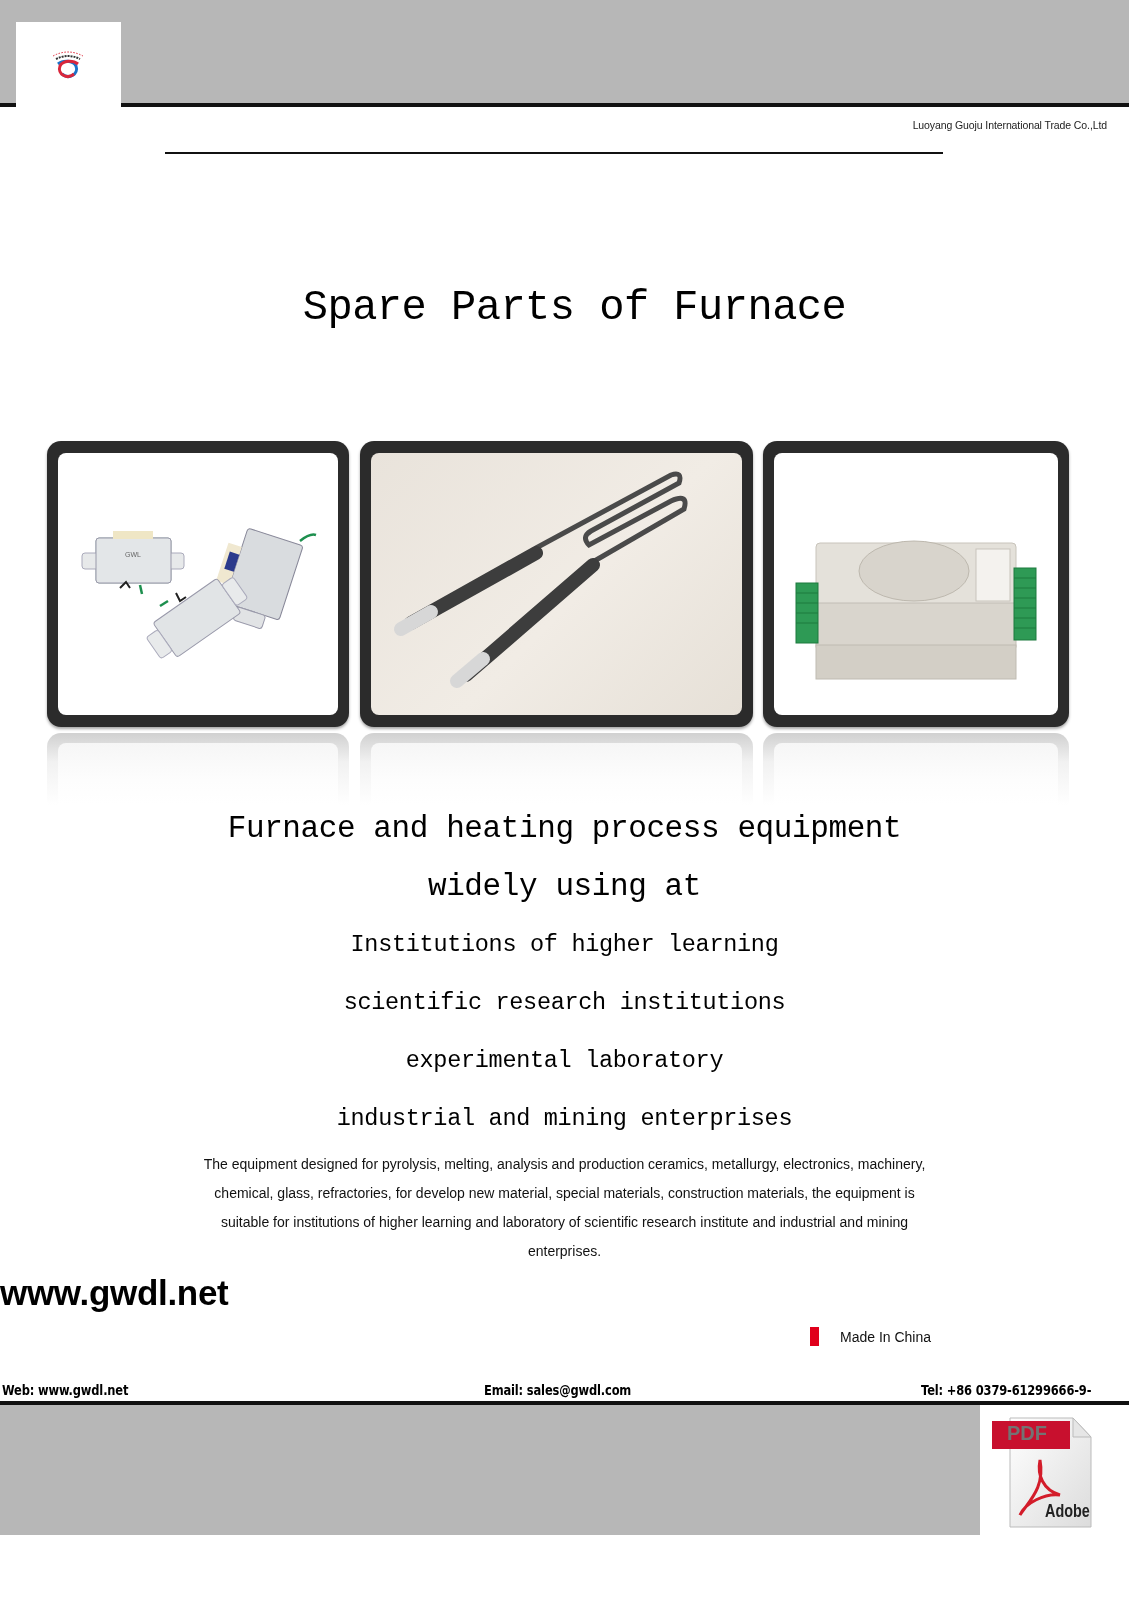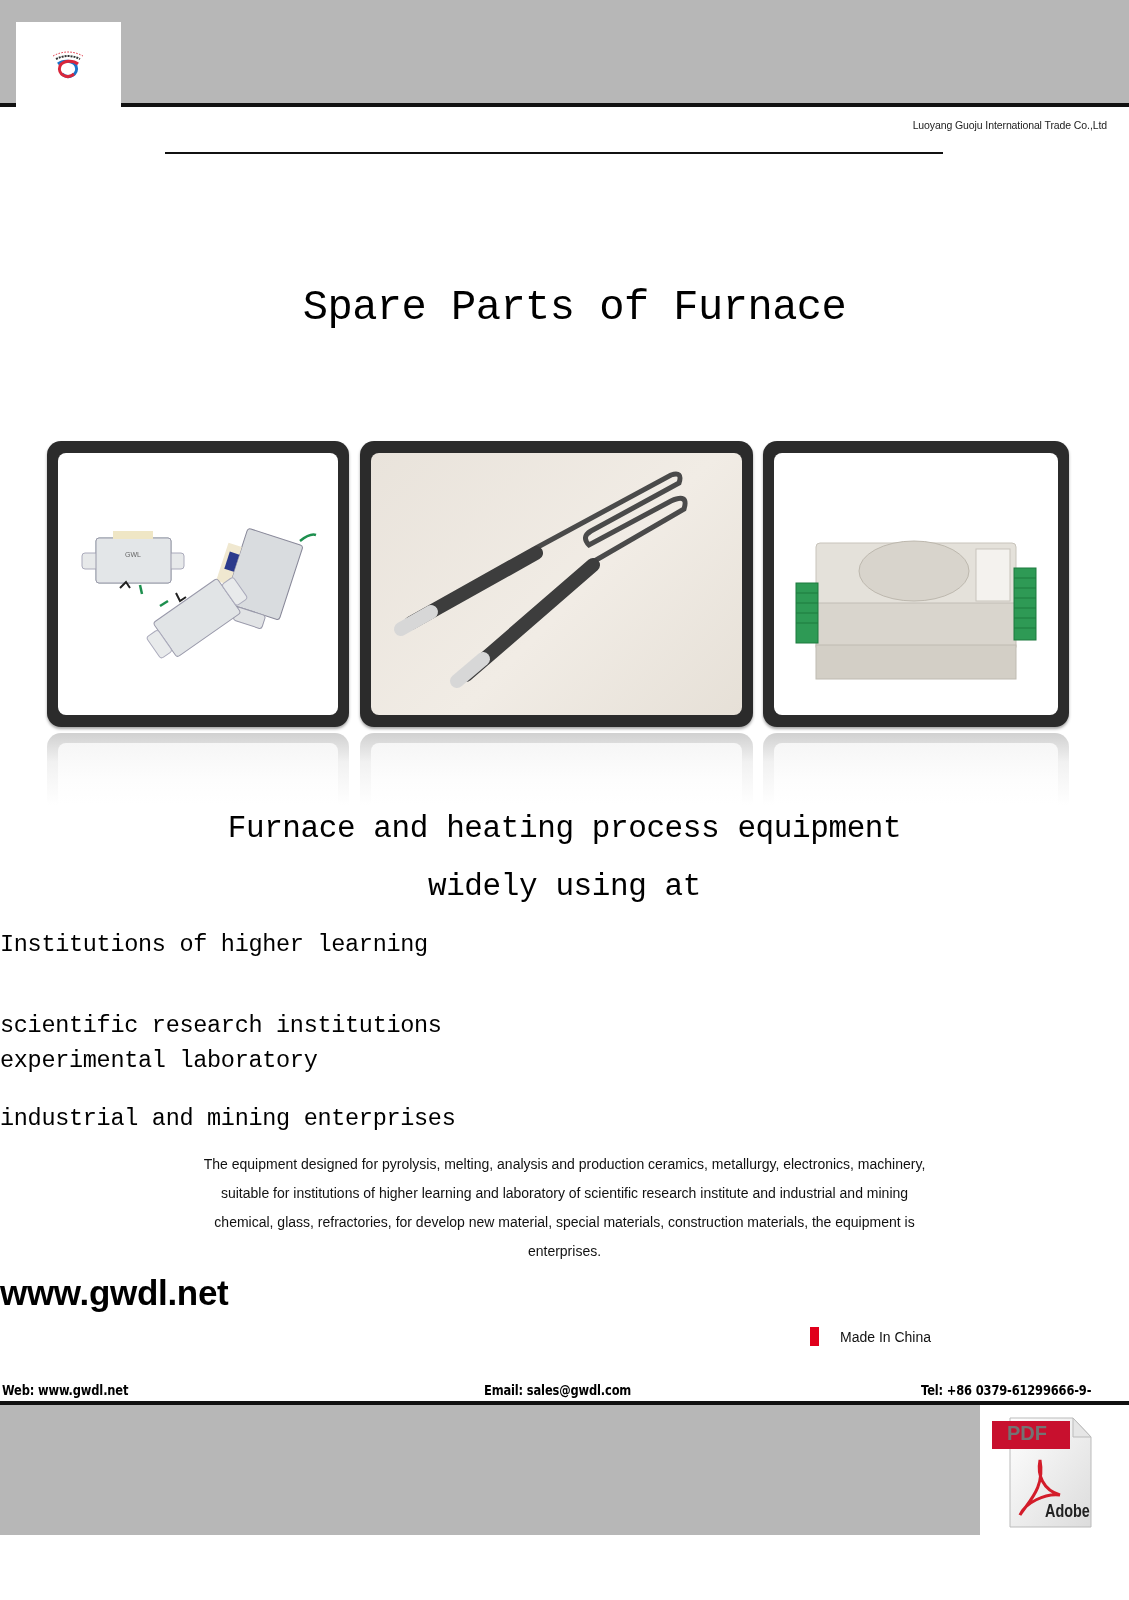--- a/index.html
+++ b/index.html
@@ -17,21 +17,21 @@
   .frame { top:441px; height:286px; border-radius:14px; background:#2b2b2b;
            box-shadow: 0 2px 3px rgba(0,0,0,0.35); }
   .frame .inner { position:absolute; left:11px; top:12px; right:11px; bottom:12px; border-radius:8px; background:#fff; overflow:hidden; }
   .frame.f2 .inner { background:linear-gradient(135deg,#e9e3db 0%,#f1ece5 55%,#e6e0d7 100%); }
   .reflect { top:733px; height:72px; border-radius:14px 14px 0 0;
              background:linear-gradient(to bottom, rgba(170,170,170,0.55) 0%, rgba(200,200,200,0.25) 40%, rgba(255,255,255,0) 100%); }
   .reflect .rin { position:absolute; left:11px; top:10px; right:11px; bottom:0; border-radius:8px 8px 0 0;
                   background:linear-gradient(to bottom, #f6f6f6 0%, #fdfdfd 60%, #fff 100%); }
   .line-big { left:0; width:1129px; text-align:center;
               font-family:"Liberation Mono", "DejaVu Sans Mono", monospace; font-size:31px; letter-spacing:-0.4px; }
-  .line-med { left:0; width:1129px; text-align:left;
+  .line-med { left:0; width:1129px; text-align:center;
               font-family:"Liberation Mono", "DejaVu Sans Mono", monospace; font-size:23.5px; letter-spacing:-0.3px; }
   .para { left:160px; width:809px; top:1150px; text-align:center; font-size:14px; line-height:29px; color:#111; }
   .website { left:0; width:1129px; top:1273px; text-align:left; font-size:35px; font-weight:bold; letter-spacing:-0.3px; }
   .made-mark { left:810px; top:1327px; width:9px; height:19px; background:#e0001b; }
   .made-text { left:840px; top:1329px; font-size:14px; font-weight:normal; color:#111; }
   .foot { top:1382px; font-size:14px; font-weight:bold; letter-spacing:-0.2px;
           font-family:"DejaVu Sans", sans-serif; transform:scaleX(0.82); transform-origin:left top; }
   .foot-rule { left:0; top:1401px; width:1129px; height:4px; background:#111; }
   .bottom-band { left:0; top:1405px; width:980px; height:130px; background:#b7b7b7; }
   .pdf-icon { left:985px; top:1415px; width:110px; height:115px; }
@@ -131,28 +131,28 @@
     <div class="rin"></div>
   </div>
 <div class="abs reflect" style="left:763px; width:306px;">
     <div class="rin"></div>
   </div>
 
 <div class="abs line-big" style="top:811px;">Furnace and heating process equipment</div>
 <div class="abs line-big" style="top:869px;">widely using at</div>
 
 <div class="abs line-med" style="top:931px;">Institutions of higher learning</div>
-<div class="abs line-med" style="top:1012px;">scientific research institutions</div>
+<div class="abs line-med" style="top:989px;">scientific research institutions</div>
 <div class="abs line-med" style="top:1047px;">experimental laboratory</div>
 <div class="abs line-med" style="top:1105px;">industrial and mining enterprises</div>
 
 <div class="abs para">
   <div>The equipment designed for pyrolysis, melting, analysis and production ceramics, metallurgy, electronics, machinery,</div>
+  <div>chemical, glass, refractories, for develop new material, special materials, construction materials, the equipment is</div>
   <div>suitable for institutions of higher learning and laboratory of scientific research institute and industrial and mining</div>
-  <div>chemical, glass, refractories, for develop new material, special materials, construction materials, the equipment is</div>
   <div>enterprises.</div>
 </div>
 
 <div class="abs website">www.gwdl.net</div>
 
 <div class="abs made-mark"></div>
 <div class="abs made-text">Made In China</div>
 
 <div class="abs foot" style="left:2px;">Web: www.gwdl.net</div>
 <div class="abs foot" style="left:484px;">Email: sales@gwdl.com</div>

